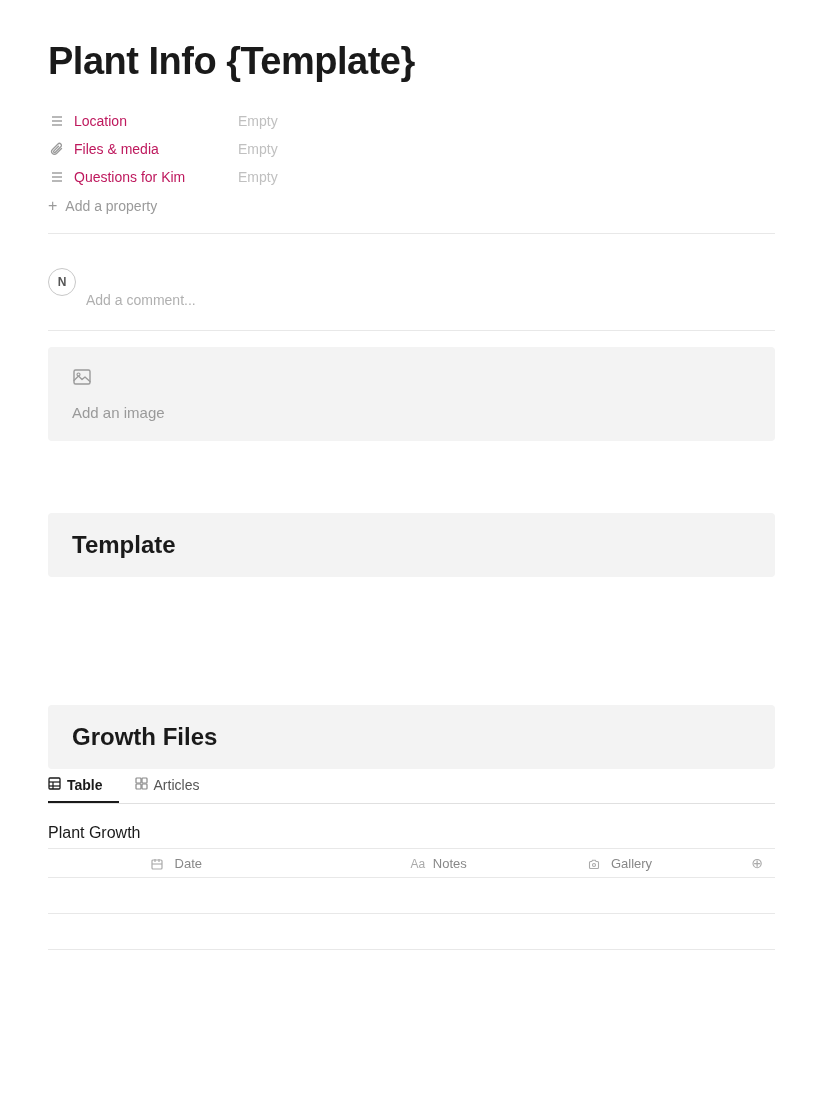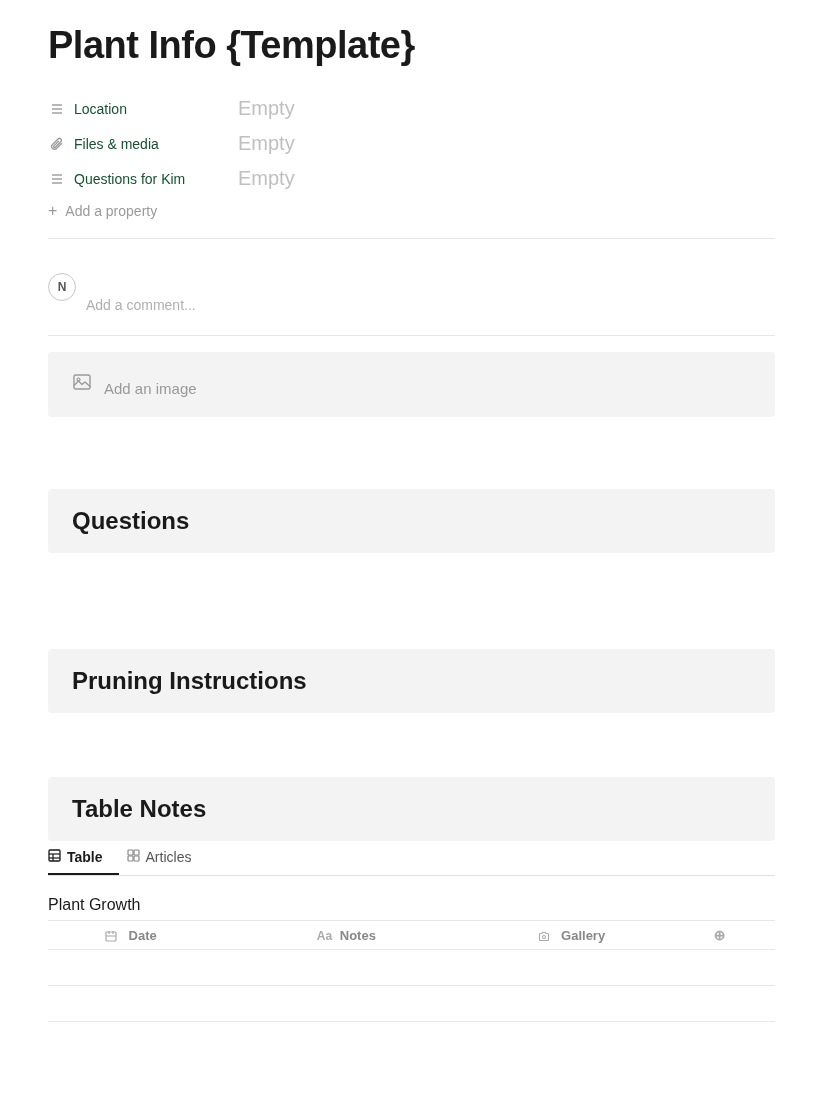--- a/index.html
+++ b/index.html
@@ -9,21 +9,21 @@
     }
     body {
       font-family: -apple-system, BlinkMacSystemFont, 'Segoe UI', Helvetica, Arial, sans-serif;
       background: #ffffff;
       color: #1a1a1a;
       width: 823px;
       min-height: 1102px;
       font-size: 15px;
     }
     .page-container {
-      padding: 24px 48px 0 48px;
+      padding: 40px 48px 0 48px;
     }
     .page-title {
       font-size: 38px;
       font-weight: 800;
       color: #1a1a1a;
       margin-bottom: 24px;
       letter-spacing: -0.5px;
     }
     .properties-section {
       margin-bottom: 8px;
@@ -32,34 +32,34 @@
       display: flex;
       align-items: center;
       padding: 6px 0;
       gap: 0;
     }
     .property-label {
       display: flex;
       align-items: center;
       gap: 8px;
       width: 190px;
-      color: #14532d;
+      color: #be185d;
       font-size: 14px;
     }
     .property-icon {
       color: #9a9a9a;
       font-size: 14px;
       width: 18px;
       display: inline-flex;
       align-items: center;
       justify-content: center;
     }
     .property-value {
       color: #c0c0c0;
-      font-size: 20px;
+      font-size: 14px;
     }
     .add-property-row {
       display: flex;
       align-items: center;
       gap: 8px;
       padding: 6px 0;
       color: #9a9a9a;
       font-size: 14px;
       cursor: pointer;
     }
@@ -94,24 +94,25 @@
     .comment-placeholder {
       color: #b0b0b0;
       font-size: 14px;
       margin-top: 36px;
     }
     .image-block {
       background: #f3f3f3;
       border-radius: 4px;
       padding: 20px 24px;
       display: flex;
-      align-items: flex-end;
+      align-items: flex-start;
       gap: 12px;
       margin: 16px 0;
       cursor: pointer;
+      flex-direction: column;
     }
     .image-icon {
       color: #9a9a9a;
       font-size: 18px;
     }
     .image-label {
       color: #9a9a9a;
       font-size: 15px;
     }
     .section-block {
@@ -138,21 +139,21 @@
       margin-bottom: 0;
     }
     .growth-notes-title {
       font-size: 24px;
       font-weight: 700;
       color: #1a1a1a;
     }
     .tabs-row {
       display: flex;
       align-items: center;
-      gap: 0;
+      gap: 8px;
       border-bottom: 1px solid #e0e0e0;
       margin-bottom: 0;
       padding: 0 0;
     }
     .tab-item {
       display: flex;
       align-items: center;
       gap: 6px;
       padding: 8px 16px 8px 0;
       font-size: 14px;
@@ -177,24 +178,24 @@
       font-weight: 400;
       color: #1a1a1a;
       padding: 8px 0 6px 0;
     }
     .data-table {
       width: 100%;
       border-collapse: collapse;
       font-size: 14px;
     }
     .data-table th {
-      text-align: center;
+      text-align: right;
       padding: 6px 12px;
       color: #888;
-      font-weight: 700;
+      font-weight: 400;
       border-top: 1px solid #e8e8e8;
       border-bottom: 1px solid #e8e8e8;
       background: #fff;
       font-size: 13px;
     }
     .data-table th .col-icon {
       margin-right: 4px;
       font-size: 12px;
     }
     .data-table td {
@@ -278,37 +279,34 @@
         <circle cx="6.5" cy="7.5" r="1.5" stroke="#9a9a9a" stroke-width="1.2"></circle>
         <path d="M2 13.5L6.5 9L10 12.5L13 10L18 14.5" stroke="#9a9a9a" stroke-width="1.3" stroke-linecap="round" stroke-linejoin="round"></path>
       </svg>
     </span>
     <span class="image-label">Add an image</span>
   </div>
 
   <div class="section-spacer"></div>
 
   <div class="section-block">
-    <span class="section-heading">Questions</span>
+    <span class="section-heading">Template</span>
   </div>
 
   <div class="section-spacer"></div>
 
 
   <div class="section-spacer"></div>
 
-  <div class="section-block">
-    <span class="section-heading">Pruning Instructions</span>
-  </div>
 
   <div class="section-spacer"></div>
 
   <div class="growth-notes-section">
     <div class="growth-notes-header">
-      <span class="growth-notes-title">Table Notes</span>
+      <span class="growth-notes-title">Growth Files</span>
     </div>
 
     <div class="tabs-row">
       <div class="tab-item active">
         <span class="tab-icon">
           <svg width="13" height="13" viewBox="0 0 13 13" fill="none">
             <rect x="1" y="1" width="11" height="11" rx="1" stroke="#1a1a1a" stroke-width="1.3"></rect>
             <line x1="1" y1="5" x2="12" y2="5" stroke="#1a1a1a" stroke-width="1.2"></line>
             <line x1="1" y1="9" x2="12" y2="9" stroke="#1a1a1a" stroke-width="1.2"></line>
             <line x1="5" y1="5" x2="5" y2="12" stroke="#1a1a1a" stroke-width="1.2"></line>

